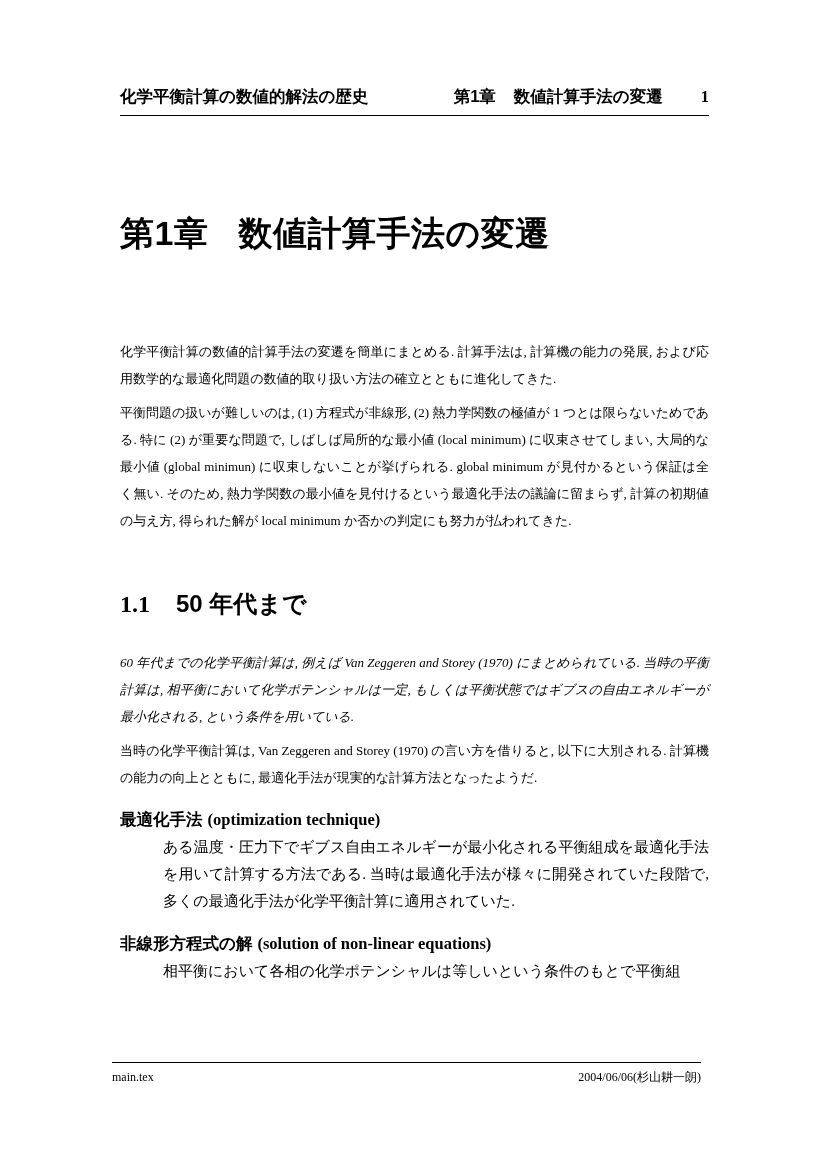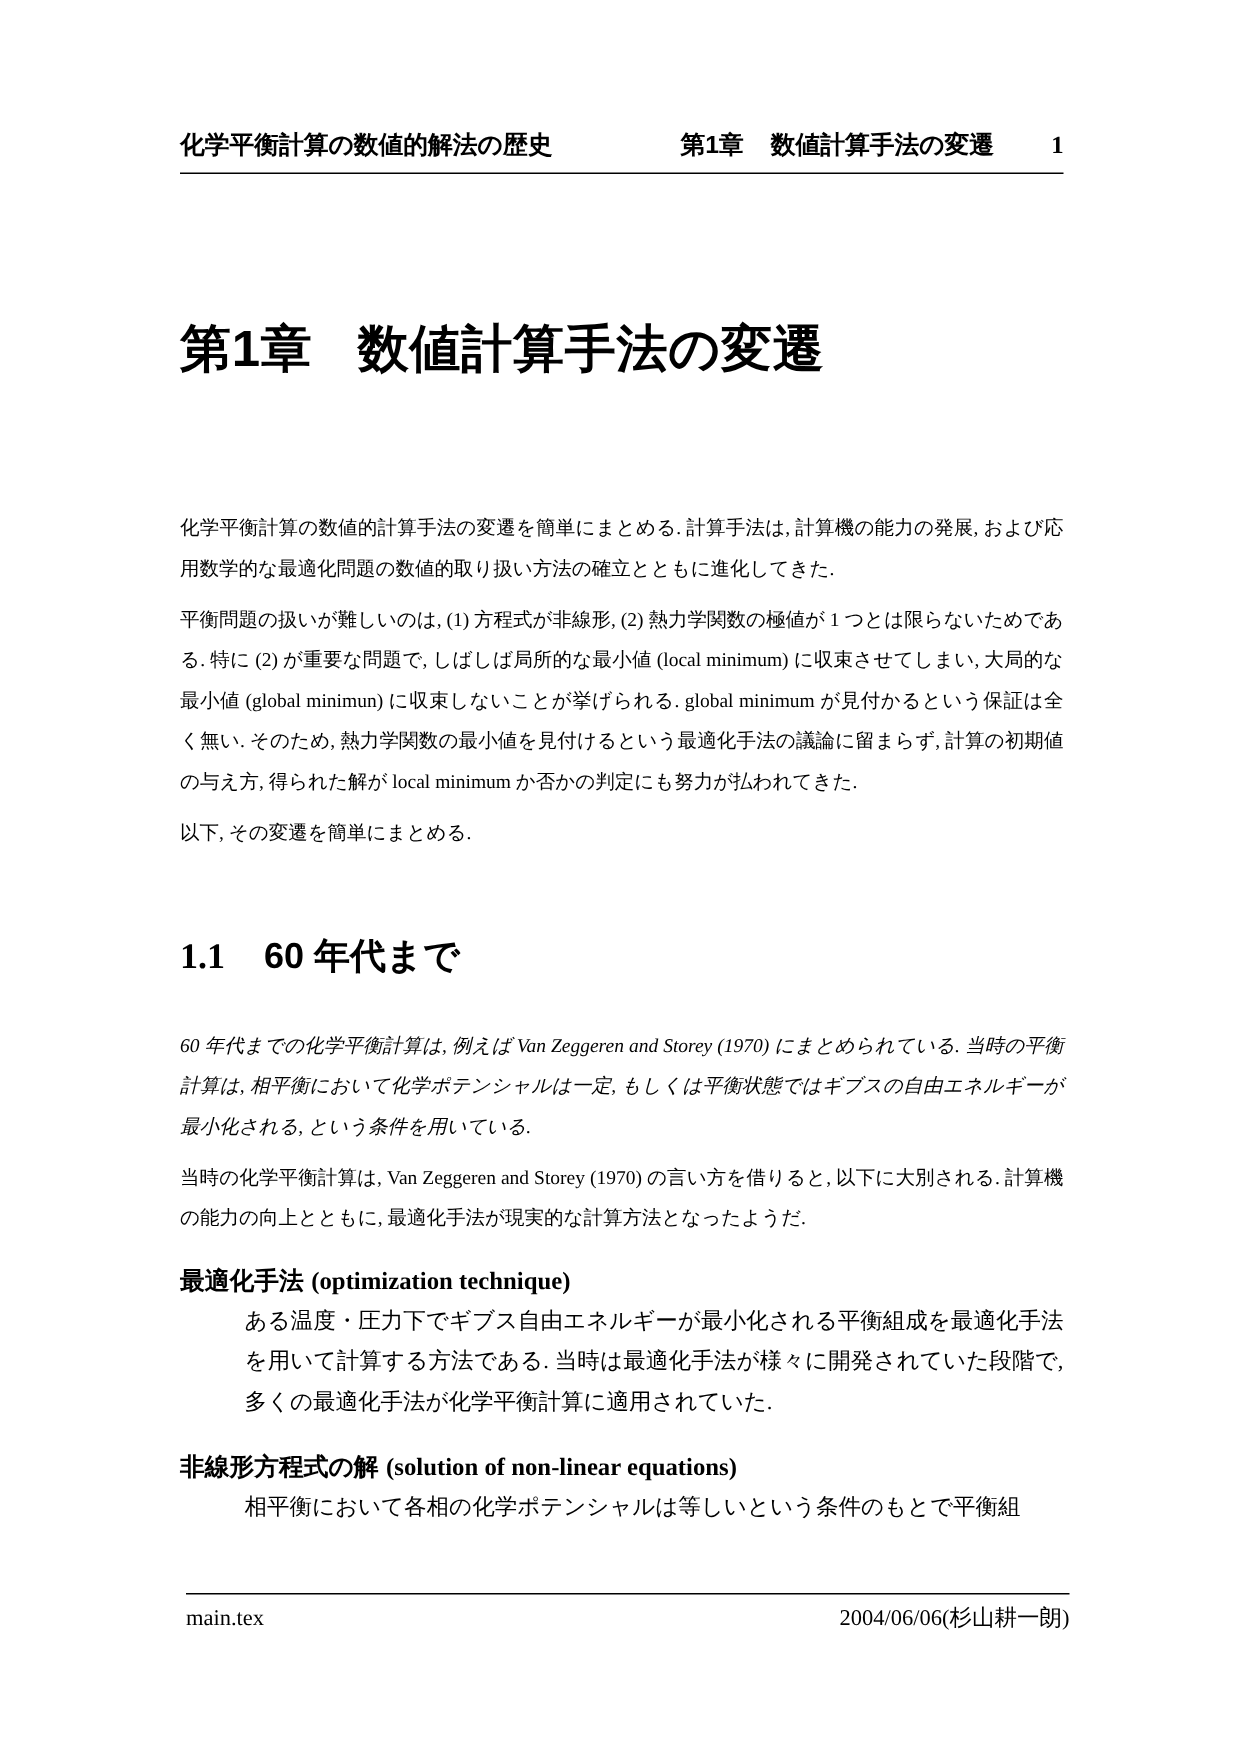--- a/index.html
+++ b/index.html
@@ -92,29 +92,29 @@
   }
   .desc-body {
     margin: 1px 0 0 43px;
     font-size: 15px;
     line-height: 27px;
     text-align: justify;
   }
   
   .page-footer {
     position: absolute;
-    left: 124px;
+    left: 112px;
     top: 1062px;
     width: 589px;
     border-top: 1.5px solid #000;
     padding-top: 6px;
     display: flex;
     justify-content: space-between;
     align-items: baseline;
-    font-size: 15px;
+    font-size: 12px;
   }
 </style>
 </head>
 <body>
 
 <div class="page">
   <div class="content">
 
     <header class="running-header">
       <span>化学平衡計算の数値的解法の歴史</span>
@@ -124,24 +124,23 @@
         <span class="page-num">1</span>
       </span>
     </header>
 
     <h1 class="chapter-heading">
       <span class="chap-no">第1章</span><span>数値計算手法の変遷</span>
     </h1>
 
     <p class="body-par par-first">化学平衡計算の数値的計算手法の変遷を簡単にまとめる. 計算手法は, 計算機の能力の発展, および応用数学的な最適化問題の数値的取り扱い方法の確立とともに進化してきた.</p>
     <p class="body-par">平衡問題の扱いが難しいのは, (1) 方程式が非線形, (2) 熱力学関数の極値が 1 つとは限らないためである. 特に (2) が重要な問題で, しばしば局所的な最小値 (local minimum) に収束させてしまい, 大局的な最小値 (global minimun) に収束しないことが挙げられる. global minimum が見付かるという保証は全く無い. そのため, 熱力学関数の最小値を見付けるという最適化手法の議論に留まらず, 計算の初期値の与え方, 得られた解が local minimum か否かの判定にも努力が払われてきた.</p>
-    <p class="body-par">以下, その変遷を簡単にまとめる.</p>
 
     <h2 class="section-heading">
-      <span class="sec-no">1.1</span><span>60 年代まで</span>
+      <span class="sec-no">1.1</span><span>50 年代まで</span>
     </h2>
 
     <p class="body-par sec-par-first">60 年代までの化学平衡計算は, 例えば Van Zeggeren and Storey (1970) にまとめられている. 当時の平衡計算は, 相平衡において化学ポテンシャルは一定, もしくは平衡状態ではギブスの自由エネルギーが最小化される, という条件を用いている.</p>
     <p class="body-par">当時の化学平衡計算は, Van Zeggeren and Storey (1970) の言い方を借りると, 以下に大別される. 計算機の能力の向上とともに, 最適化手法が現実的な計算方法となったようだ.</p>
 
     <dl class="desc-list">
       <dt class="desc-term">
         <span class="dt-ja">最適化手法</span><span class="dt-en">(optimization technique)</span>
       </dt>
       <dd class="desc-body">ある温度・圧力下でギブス自由エネルギーが最小化される平衡組成を最適化手法を用いて計算する方法である. 当時は最適化手法が様々に開発されていた段階で, 多くの最適化手法が化学平衡計算に適用されていた.</dd>

